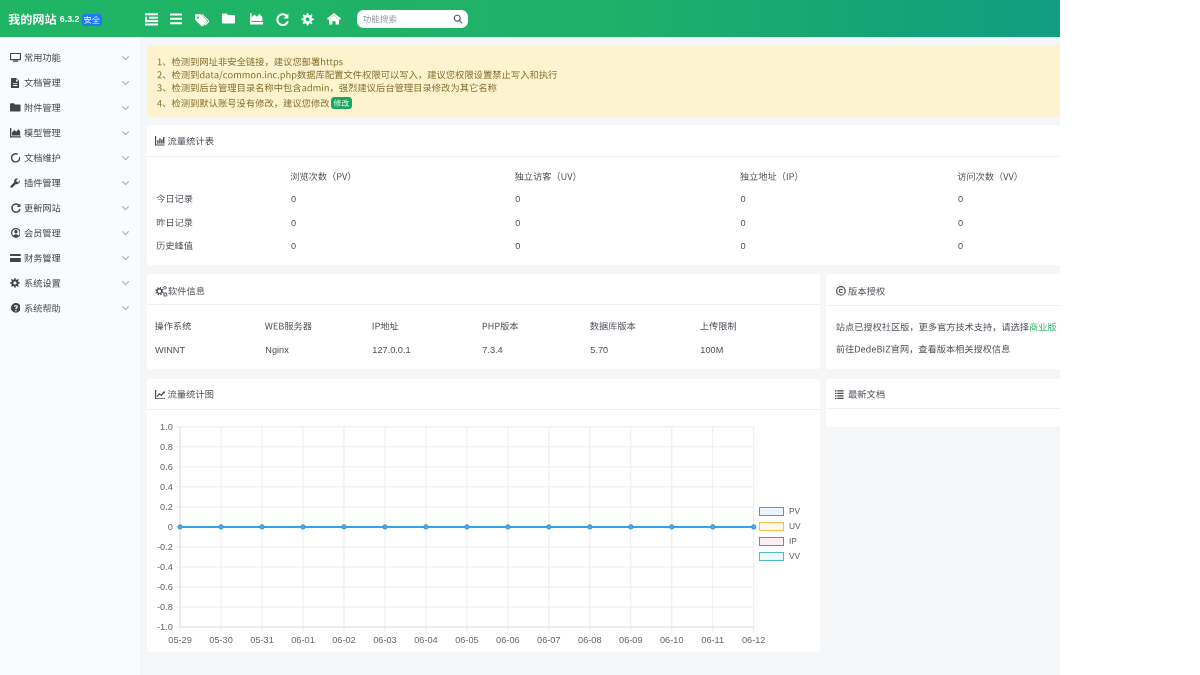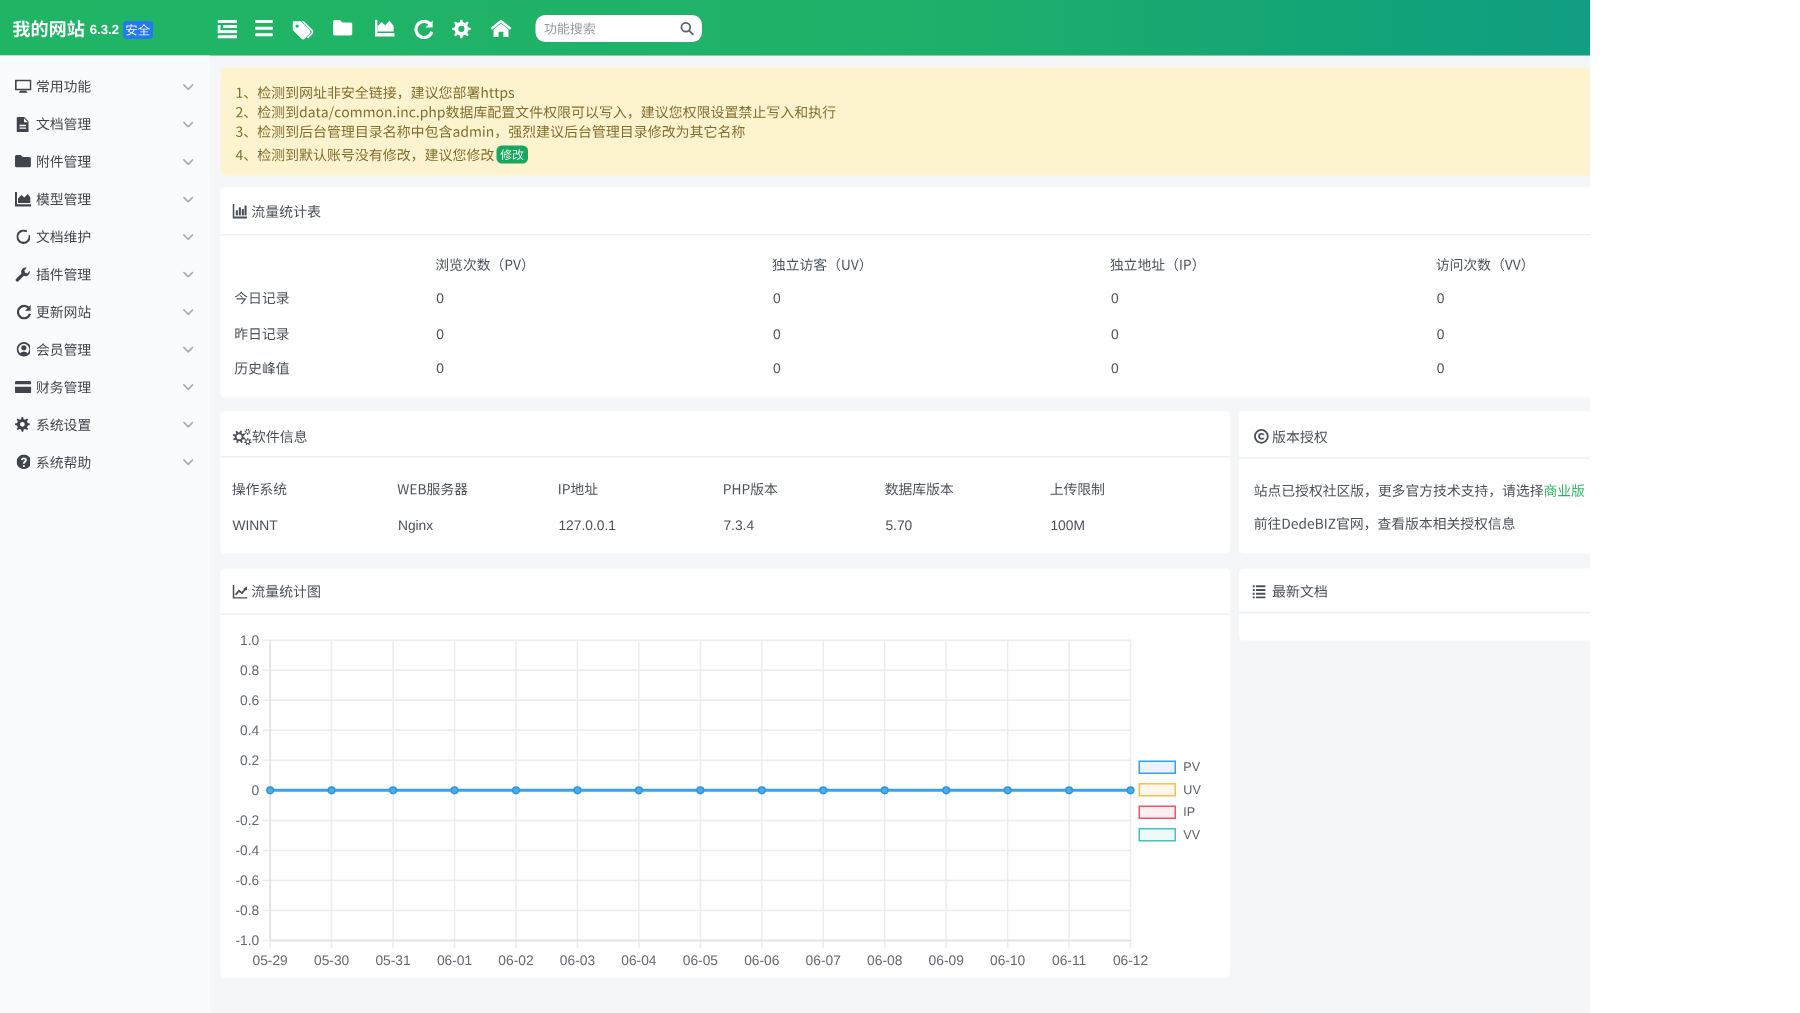--- a/index.html
+++ b/index.html
@@ -1,15 +1,15 @@
 <!DOCTYPE html>
 <html><head><meta charset="utf-8">
 <style>
 html,body{margin:0;padding:0;background:#ffffff;font-family:"Liberation Sans",sans-serif;}
-#root{position:relative;width:1060px;height:675px;overflow:hidden;background:#e5e5e5;}
+#root{position:relative;width:1060px;height:675px;overflow:hidden;background:#4d7c0f;}
 svg{display:block}
 </style></head>
 <body>
 <div id="root">
 <div style="position:absolute;left:140px;top:37px;width:1060px;height:638px;background:#f5f6f8"></div>
     <div style="position:absolute;left:0;top:0;width:1200px;height:37px;background:linear-gradient(90deg,#20b565 0%,#1fb169 50%,#12a378 76%,#109a8c 100%)"></div>
     <div style="position:absolute;left:81.6px;top:14.2px;width:20.4px;height:11.4px;background:#2478f5;border-radius:2.5px"></div>
     <svg style="position:absolute;left:144.7px;top:12.8px" width="13" height="13" viewBox="0 0 13 13">
       <g fill="#ffffff">
         <rect x="0" y="0.3" width="13" height="2"></rect>

